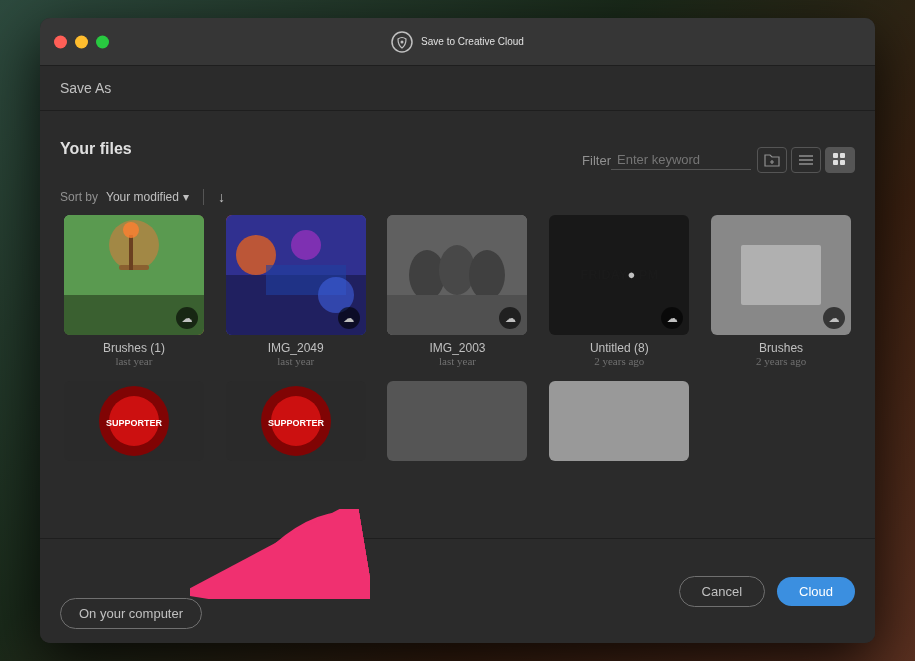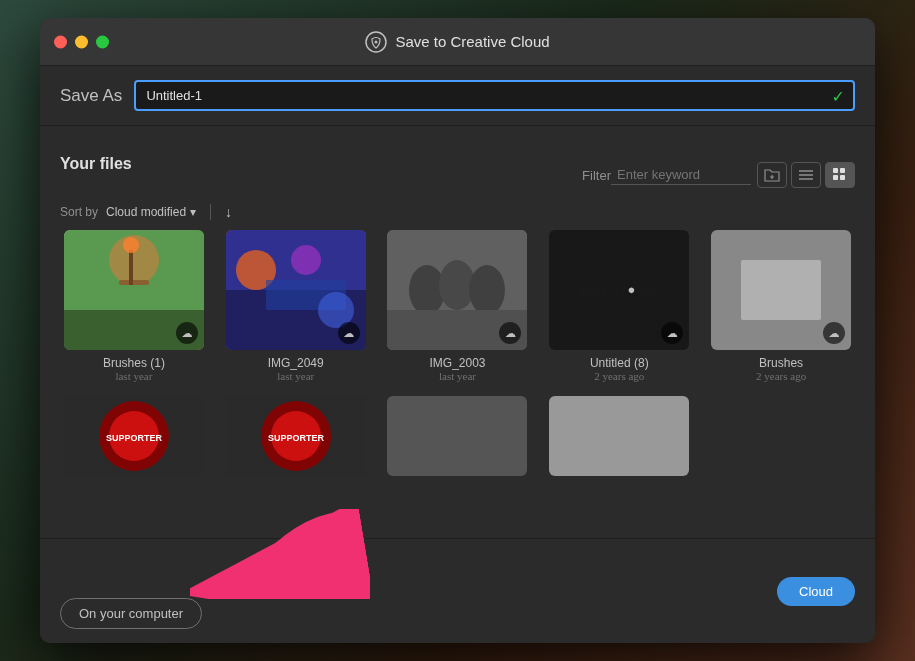--- a/index.html
+++ b/index.html
@@ -75,38 +75,38 @@
     .cc-icon {
       width: 22px;
       height: 22px;
       display: flex;
       align-items: center;
       justify-content: center;
     }
 
     .title-text {
       color: #e0e0e0;
-      font-size: 15px;
+      font-size: 10px;
       font-weight: 500;
     }
 
     
     .save-as-row {
       display: flex;
       align-items: center;
       padding: 14px 20px;
       background: #2b2b2b;
       border-bottom: 1px solid #1e1e1e;
       flex-shrink: 0;
       gap: 12px;
     }
 
     .save-as-label {
       color: #c0c0c0;
-      font-size: 17px;
+      font-size: 14px;
       white-space: nowrap;
     }
 
     .save-as-input-wrap {
       flex: 1;
       position: relative;
     }
 
     .save-as-input {
       width: 100%;
@@ -429,24 +429,20 @@
           <path d="M7 8 Q11 5 15 8 Q15 14 11 17 Q7 14 7 8Z" fill="none" stroke="#c0c0c0" stroke-width="1.2"></path>
           <circle cx="11" cy="11" r="1.5" fill="#c0c0c0"></circle>
         </svg>
       </div>
       <span class="title-text">Save to Creative Cloud</span>
     </div>
   </div>
 
   <div class="save-as-row">
     <span class="save-as-label">Save As</span>
-    <div class="save-as-input-wrap">
-      <input class="save-as-input" type="text" value="Untitled-1" style="">
-      <span class="checkmark-icon">✓</span>
-    </div>
   </div>
 
   <div class="files-section">
 
     <div class="files-header">
       <span class="files-title">Your files</span>
       <div class="filter-area">
         <span class="filter-label">Filter</span>
         <input class="filter-input" type="text" placeholder="Enter keyword" style="">
         <div class="view-icons">
@@ -472,21 +468,21 @@
               <rect x="7" y="7" width="5" height="5" rx="1" fill="#e0e0e0"></rect>
             </svg>
           </button>
         </div>
       </div>
     </div>
 
     <div class="sort-row">
       <span class="sort-label">Sort by</span>
       <div class="sort-select">
-        <span>Cloud modified</span>
+        <span>Your modified</span>
         <span>▾</span>
       </div>
       <div class="sort-divider"></div>
       <button class="sort-dir-btn">↓</button>
     </div>
 
     <div class="files-grid-wrap">
       <div class="files-grid">
 
         <div class="file-item">
@@ -585,20 +581,21 @@
           <div class="file-thumb" style="background:#999;height:80px;"></div>
         </div>
 
       </div>
     </div>
   </div>
 
   <div class="bottom-bar">
     <button class="on-computer-btn">On your computer</button>
     <div class="spacer"></div>
+    <button class="cancel-btn">Cancel</button>
     <button class="save-btn">Cloud</button>
   </div>
 
 </div>
 
 <div class="arrow-overlay">
   <svg width="180" height="90" viewBox="0 0 180 90">
     <defs>
       <marker id="arrowhead" markerWidth="12" markerHeight="8" refX="10" refY="4" orient="auto">
         <polygon points="0 0, 12 4, 0 8" fill="#f03070"></polygon>

